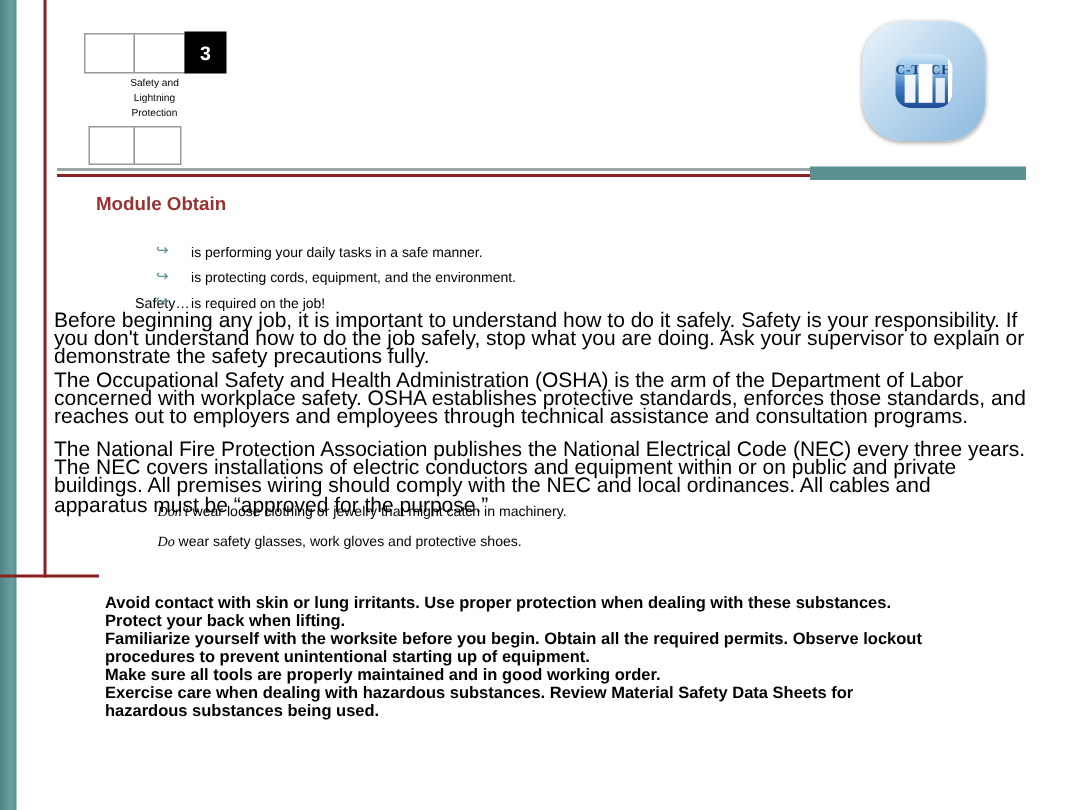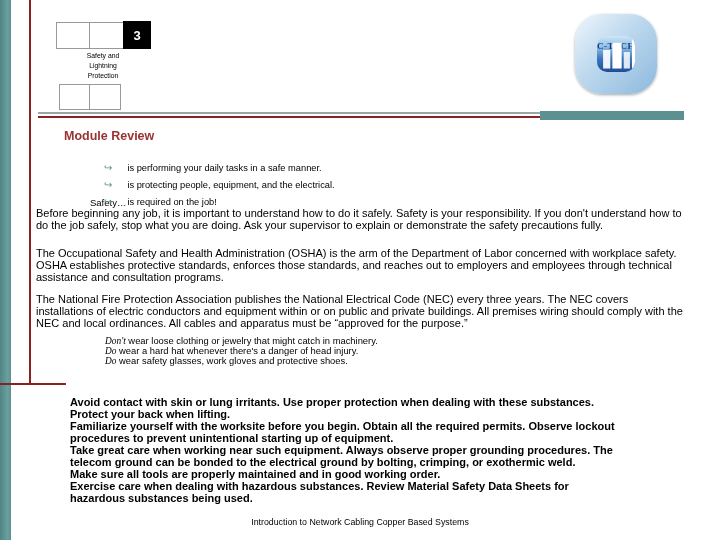--- a/index.html
+++ b/index.html
@@ -46,21 +46,21 @@
     font-family:"Liberation Serif", serif; font-weight:bold; font-size:9px;
     letter-spacing:.5px; color:#173e78; }
   .logo-sky { position:absolute; bottom:3px; left:3px; width:66px; height:36px; }
 
   
   .heading { position:absolute; left:64px; top:129px; font-size:12.5px; font-weight:bold; color:#993333; }
   .intro { position:absolute; left:90px; top:149px; font-size:9.5px;margin-top:48px; }
   .bullet { position:absolute; left:104px; font-size:9.3px; display:flex; gap:15px; align-items:flex-start; }
   .bullet .arrow { color:#5d9191; font-size:10px; line-height:10px; }
   .b0 { top:163px; } .b1 { top:180px; } .b2 { top:197px; }
-  .para { position:absolute; left:36px; width:648px; font-size:11px; line-height:12.2px; }
+  .para { position:absolute; left:36px; width:648px; font-size:14px; line-height:12.2px; }
   .p0 { top:207px; } .p1 { top:247px; } .p2 { top:293px; }
   .dodont { position:absolute; left:105px; font-size:9.4px; line-height:10.5px; }
   .d0 { top:336px; } .d1 { top:346px; } .d2 { top:356px; }
   .lead { font-style:italic;font-family:Liberation Serif, serif; }
   .guidelines { position:absolute; left:70px; top:396px; width:555px; font-size:11px; line-height:12px;font-weight:bold; }
   .footer { position:absolute; left:0; top:517px; width:720px; text-align:center; font-size:8.8px; }
 </style>
 </head>
 <body>
 
@@ -91,53 +91,48 @@
         <rect x="12" y="9" width="9" height="25" fill="#ffffff"></rect>
         <rect x="23" y="18" width="6" height="16" fill="#ffffff" opacity="0.85"></rect>
         <rect x="31" y="4" width="10" height="30" fill="#ffffff"></rect>
         <line x1="36" y1="0" x2="36" y2="4" stroke="#ffffff" stroke-width="1"></line>
         <rect x="43" y="12" width="8" height="22" fill="#ffffff" opacity="0.92"></rect>
         <rect x="53" y="20" width="7" height="14" fill="#ffffff" opacity="0.85"></rect>
       </svg>
     </div>
   </div>
 
-  <div class="heading">Module Review</div>
+  <div class="heading">Module Obtain</div>
   <div class="intro">Safety…</div>
 
   <div class="bullet b0">
     <span class="arrow">↪</span>
     <span>is performing your daily tasks in a safe manner.</span>
   </div>
   <div class="bullet b1">
     <span class="arrow">↪</span>
-    <span>is protecting people, equipment, and the electrical.</span>
+    <span>is protecting cords, equipment, and the environment.</span>
   </div>
   <div class="bullet b2">
     <span class="arrow">↪</span>
     <span>is required on the job!</span>
   </div>
 
   <div class="para p0">Before beginning any job, it is important to understand how to do it safely. Safety is your responsibility. If you don't understand how to do the job safely, stop what you are doing. Ask your supervisor to explain or demonstrate the safety precautions fully.</div>
   <div class="para p2">The National Fire Protection Association publishes the National Electrical Code (NEC) every three years. The NEC covers installations of electric conductors and equipment within or on public and private buildings. All premises wiring should comply with the NEC and local ordinances. All cables and apparatus must be “approved for the purpose.”</div>
   <div class="para p1">The Occupational Safety and Health Administration (OSHA) is the arm of the Department of Labor concerned with workplace safety. OSHA establishes protective standards, enforces those standards, and reaches out to employers and employees through technical assistance and consultation programs.</div>
 
   <div class="dodont d0">
     <span class="lead">Don't</span><span> wear loose clothing or jewelry that might catch in machinery.</span>
   </div>
-  <div class="dodont d1">
-    <span class="lead">Do</span><span> wear a hard hat whenever there's a danger of head injury.</span>
-  </div>
   <div class="dodont d2">
     <span class="lead">Do</span><span> wear safety glasses, work gloves and protective shoes.</span>
   </div>
 
   <div class="guidelines">
     <div>Avoid contact with skin or lung irritants. Use proper protection when dealing with these substances. Protect your back when lifting.</div>
     <div>Familiarize yourself with the worksite before you begin. Obtain all the required permits. Observe lockout procedures to prevent unintentional starting up of equipment.</div>
-    <div>Take great care when working near such equipment. Always observe proper grounding procedures. The telecom ground can be bonded to the electrical ground by bolting, crimping, or exothermic weld.</div>
     <div>Make sure all tools are properly maintained and in good working order.</div>
     <div>Exercise care when dealing with hazardous substances. Review Material Safety Data Sheets for hazardous substances being used.</div>
   </div>
 
-  <div class="footer">Introduction to Network Cabling Copper Based Systems</div>
 
 </div>
 
 </body></html>

